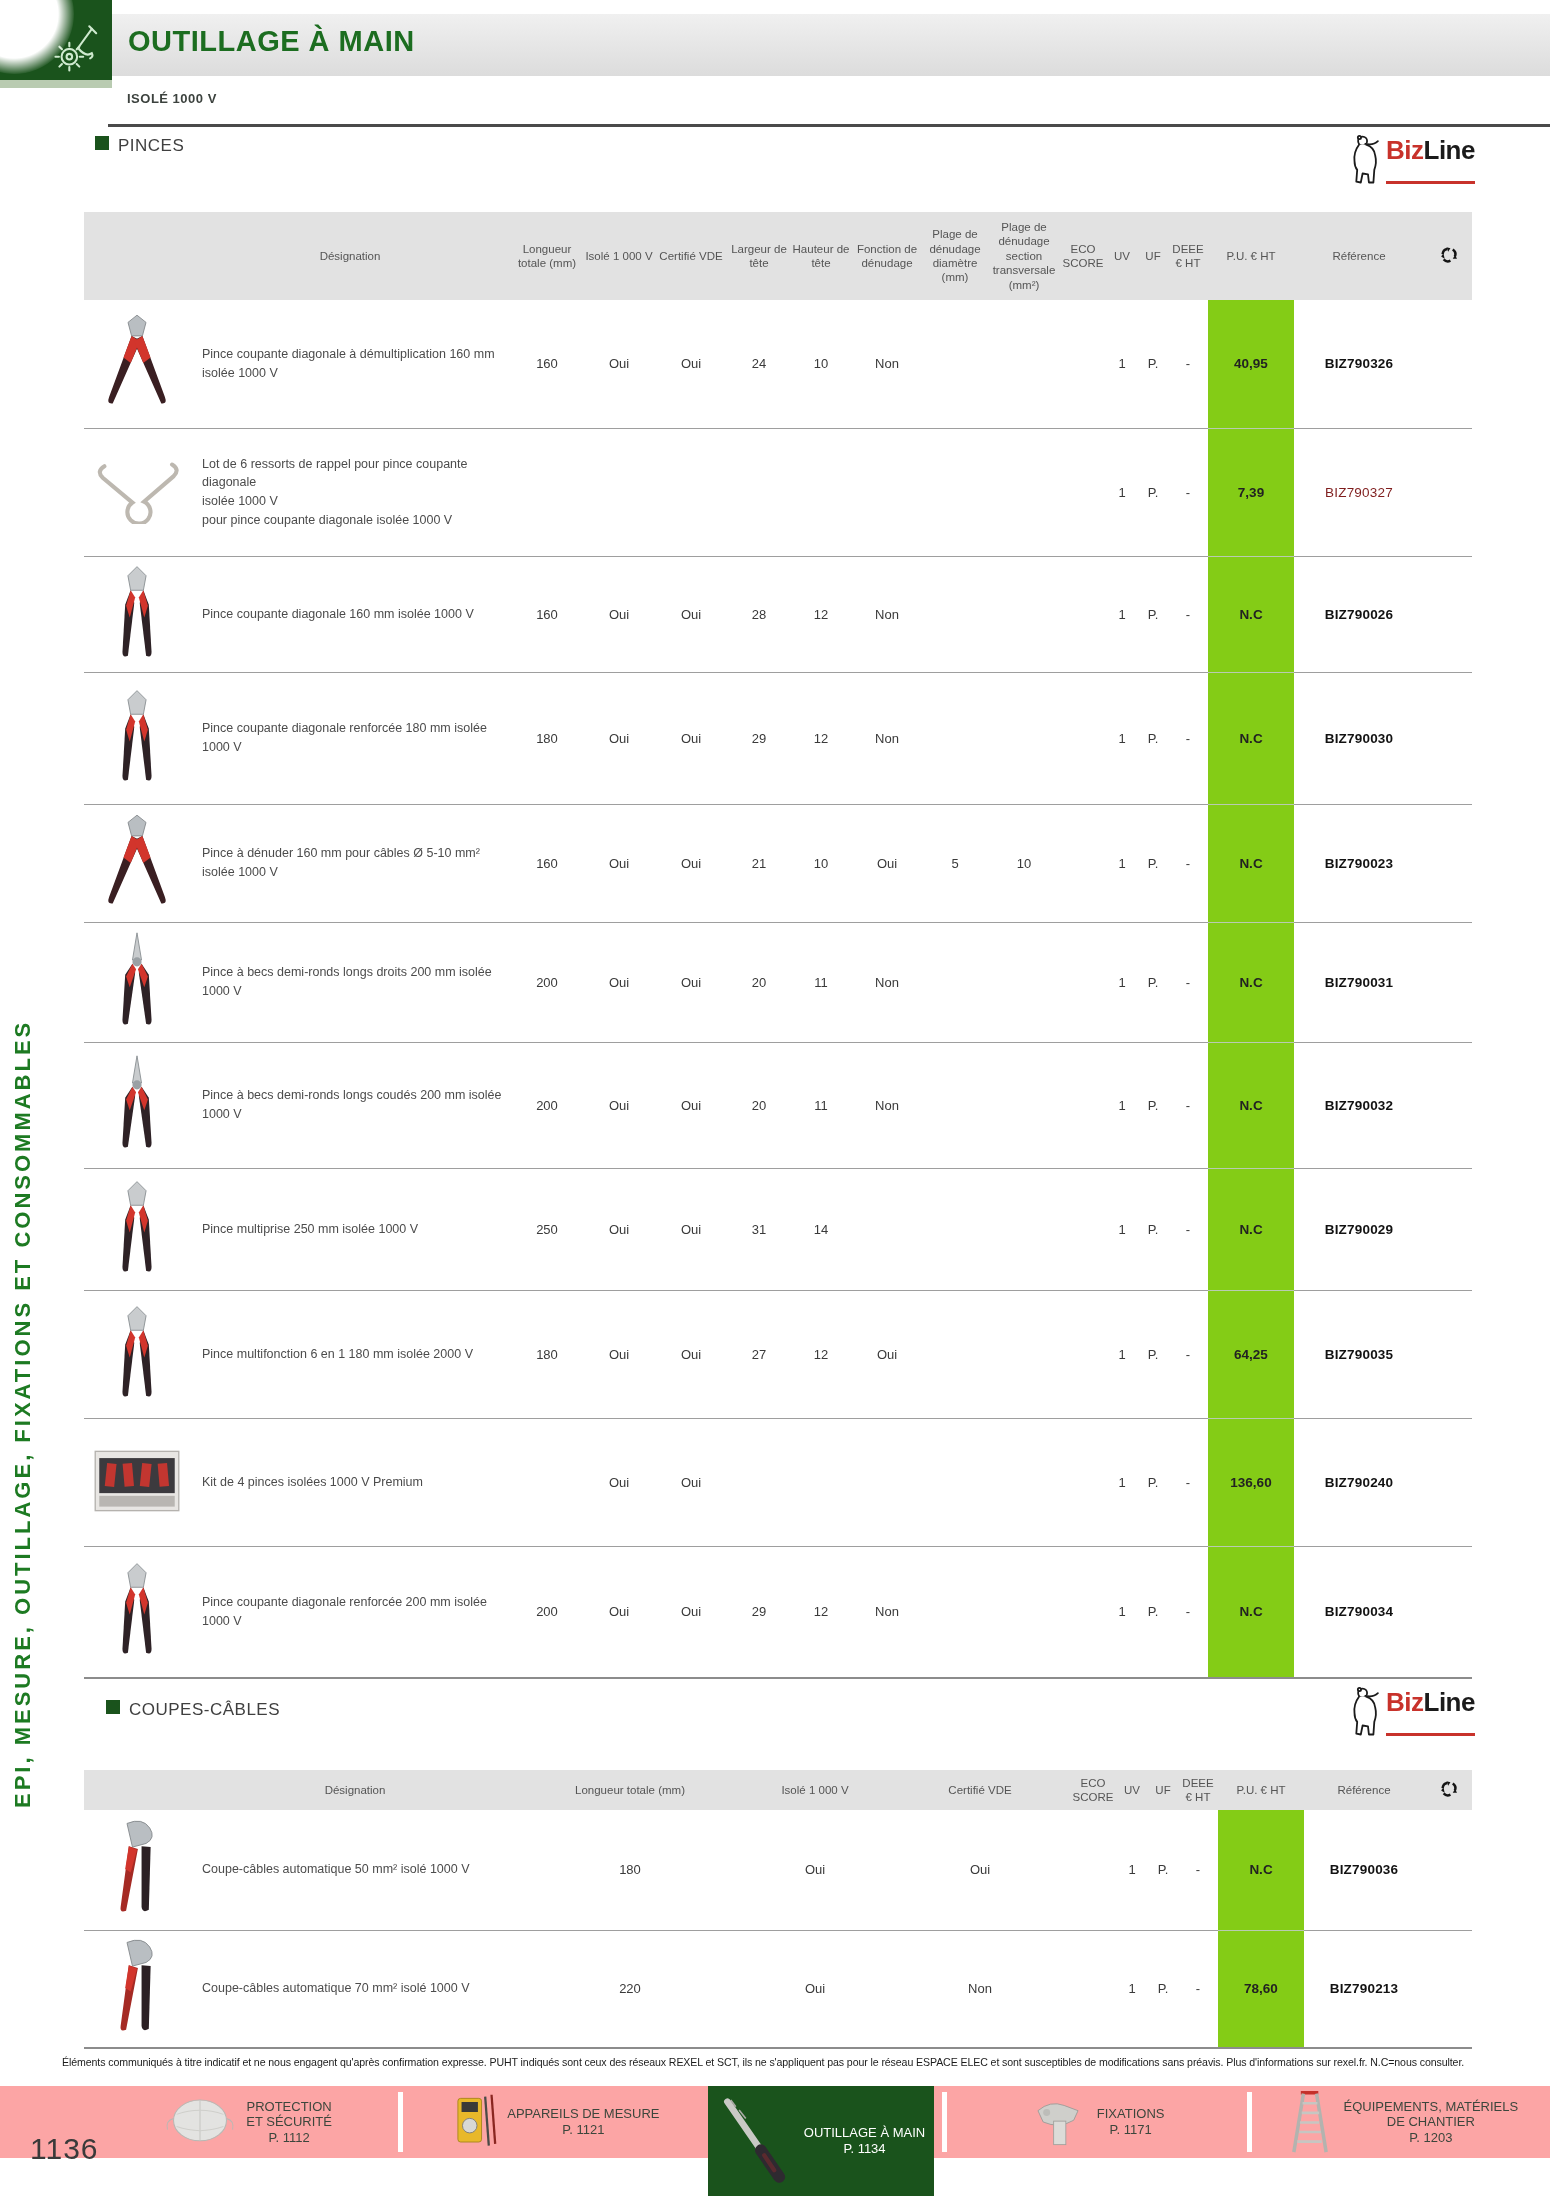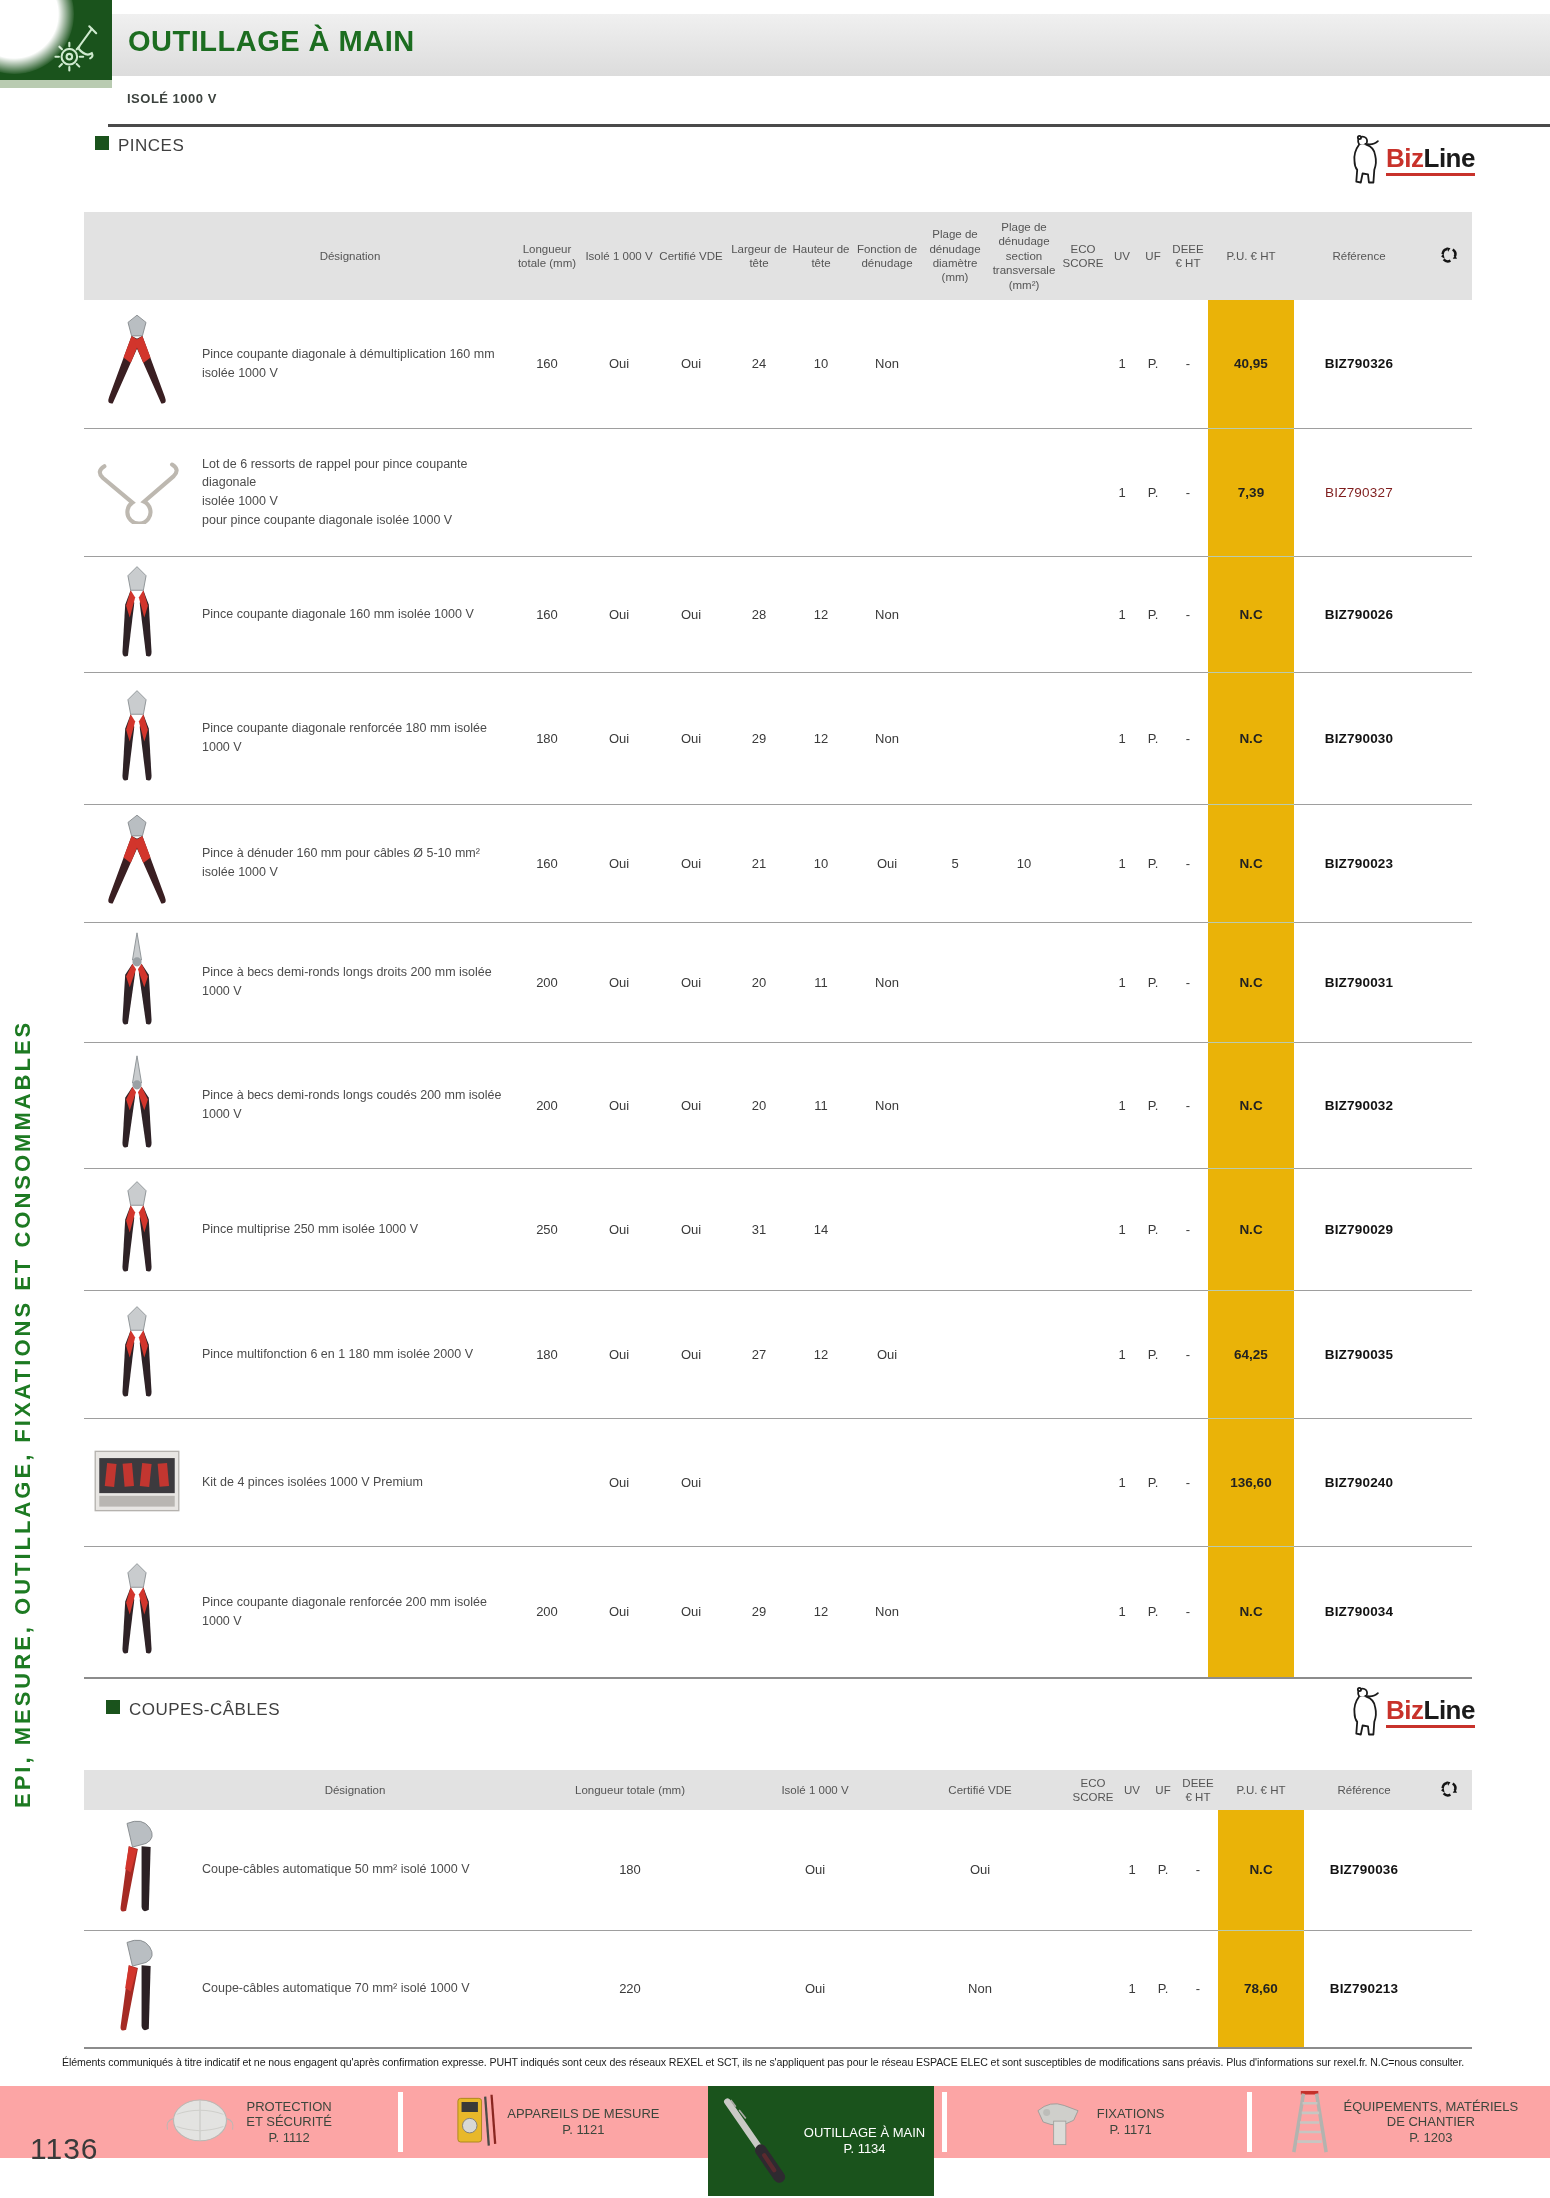--- a/index.html
+++ b/index.html
@@ -23,39 +23,39 @@
   #section-coupes{left:95px;top:1700px;margin-left:11px;}
   .section-square{width:14px;height:14px;background:#1a531c;}
   .section-text{font-size:17px;color:#3f3f3f;letter-spacing:.5px;}
 
   .bizline{position:absolute;width:140px;}
   #bizline-1{left:1350px;top:132px;}
   #bizline-2{left:1350px;top:1684px;}
   .bizline-inner{display:flex;align-items:center;}
   .bear-svg{width:36px;height:56px;flex:0 0 36px;}
   .bizline-text{font-size:26px;font-weight:bold;line-height:1;border-bottom:3px solid #c8322b;
-                padding-bottom:2px;letter-spacing:-.5px;white-space:nowrap;}
+                padding-bottom:18px;letter-spacing:-.5px;white-space:nowrap;}
   .biz{color:#c8322b;}.line{color:#1b1b1b;}
 
   .sidebar-label{position:absolute;left:10px;top:488px;height:1320px;writing-mode:vertical-rl;
                  transform:rotate(180deg);font-size:22px;font-weight:bold;color:#1d7a22;
                  letter-spacing:3px;white-space:nowrap;}
 
   
   #table1{position:absolute;left:84px;top:212px;}
   #table2{position:absolute;left:84px;top:1770px;}
   table.cat{border-collapse:collapse;table-layout:fixed;width:1388px;}
   .cat th{background:#e2e2e2;font-weight:normal;font-size:11.5px;color:#555;white-space:pre-line;
           vertical-align:middle;text-align:center;line-height:1.25;padding:2px 1px;}
   .cat td{font-size:13px;color:#3a3a3a;text-align:center;vertical-align:middle;
           border-bottom:1px solid #9e9e9e;padding:0 2px;}
   .cat td.c-img{padding:4px;}
   .cat td.c-designation{text-align:left;padding-left:12px;font-size:12.5px;color:#4c4c4c;
           white-space:pre-line;line-height:1.5;}
-  .cat td.c-pu{background:#eab308;border-bottom-color:#b9cbb1;font-weight:bold;color:#222;font-size:13.5px;}
+  .cat td.c-pu{background:#84cc16;border-bottom-color:#b9cbb1;font-weight:bold;color:#222;font-size:13.5px;}
   .cat td.c-ref{font-weight:bold;color:#121212;font-size:13.5px;letter-spacing:.2px;}
   .cat td.c-ref.ref-normal{font-weight:normal;color:#7f1d1d;}
   .cat tr.last td{border-bottom:2px solid #8c8c8c;}
   .cat tr.last td.c-pu{border-bottom:2px solid #8c8c8c;}
   .recycle-svg{width:17px;height:17px;}
   .thumb-cutter{width:40px;height:100px;}
   .thumb-pliers-open{width:72px;height:100px;}
   .thumb-longnose{width:40px;height:100px;}
   .thumb-spring{width:112px;height:66px;}
   .thumb-kit{width:92px;height:62px;}

